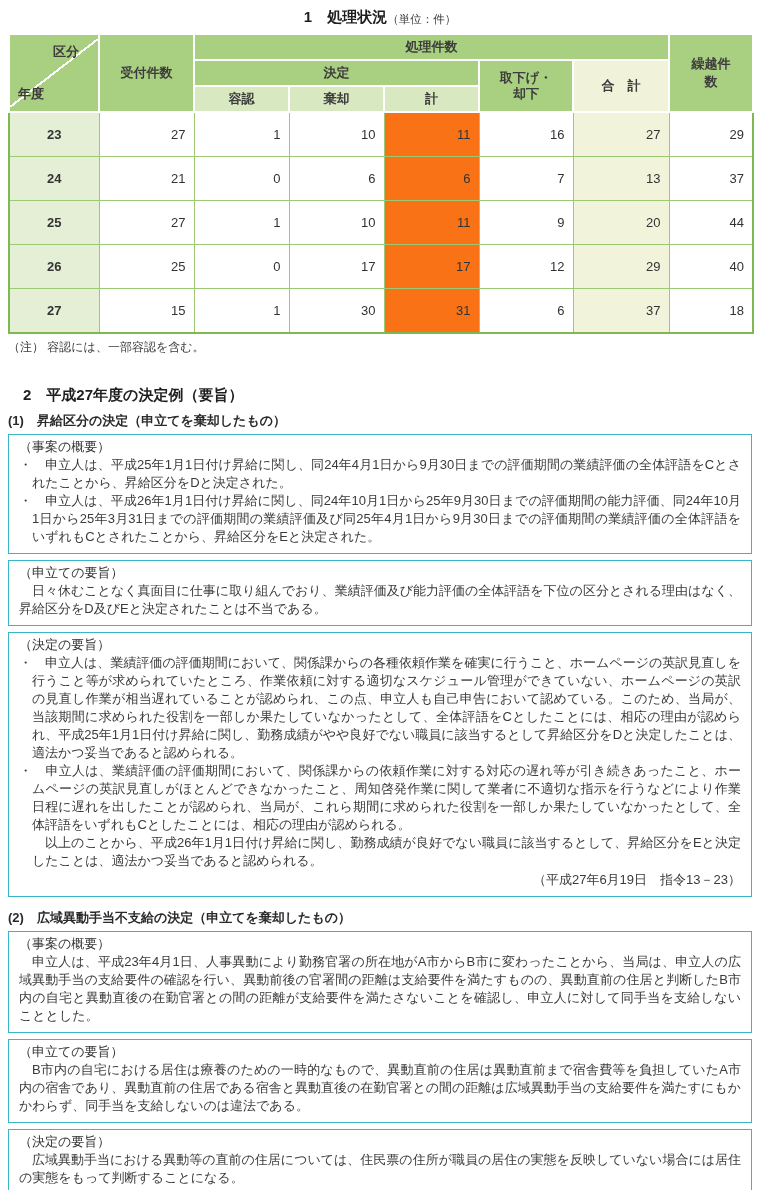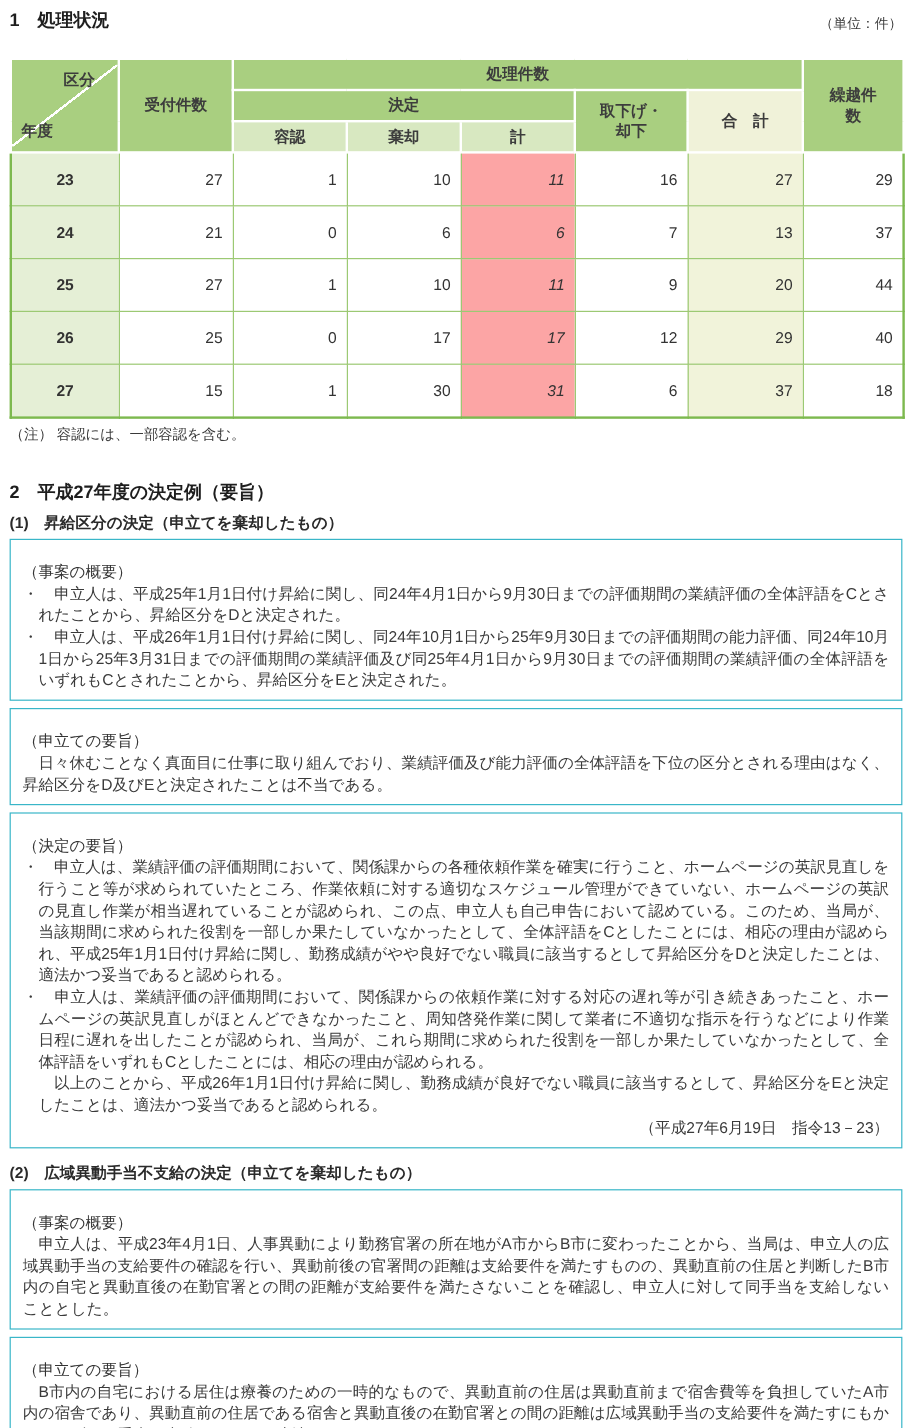--- a/index.html
+++ b/index.html
@@ -19,21 +19,21 @@
     border-radius:3px 14px 14px 3px;
     color:#55b03c;
     font-weight:bold;
     font-size:15px;
     line-height:1;
     padding:4px 12px 4px 7px;
   }
   .doc-title{font-size:17px;font-weight:bold;color:#1e1e1e;margin:0;letter-spacing:1px;}
 
   
-  .sec1-head{display:flex;justify-content:space-between;align-items:flex-end;margin:0 0 21px;}
+  .sec1-head{display:flex;justify-content:center;align-items:flex-end;margin:0 0 6px;}
   .sec-heading{font-size:15px;font-weight:bold;color:#1e1e1e;margin:0;}
   .unit-note{font-size:11.5px;color:#3a3a3a;}
 
   table.status{
     width:744px;
     border-collapse:collapse;
     table-layout:fixed;
     font-size:13px;
   }
   table.status{border:2px solid #7db94f;}
@@ -57,46 +57,46 @@
     text-align:right;
     height:17px;
     color:#333333;
   }
   table.status tbody td.year{
     background:#e5efd6;
     text-align:center;
     font-weight:bold;
     padding:13px 2px;
   }
-  table.status tbody td.kei{background:#fca5a5;font-style:italic;}
+  table.status tbody td.kei{background:#f97316;}
   table.status tbody td.gokei{background:#f1f3da;}
 
   .corner-inner{
     position:relative;
     width:100%;height:68px;
     background-image:linear-gradient(to bottom right,
       rgba(255,255,255,0) calc(50% - 1px),
       #ffffff calc(50% - 1px),
       #ffffff calc(50% + 1px),
       rgba(255,255,255,0) calc(50% + 1px));
   }
   .corner-top{position:absolute;top:4px;right:19px;font-weight:bold;}
   .corner-bottom{position:absolute;bottom:4px;left:8px;font-weight:bold;}
 
   .table-note{font-size:12px;margin:5px 0 30px;color:#3a3a3a;}
 
   
-  .sec2-heading{font-size:15px;font-weight:bold;color:#1e1e1e;margin:0 0 7px;}
+  .sec2-heading{font-size:15px;font-weight:bold;color:#1e1e1e;margin:0 15px 7px;}
   .case-heading{font-size:13px;font-weight:600;color:#2a2a2a;margin:0 0 4px;}
   .case-block + .case-block{margin-top:12px;}
 
   .abox{
     border:1px solid #39b6c8;
     background:#ffffff;
-    padding:18px 10px 7px;
+    padding:3px 10px 7px;
     margin:0 0 6px;
     font-size:13px;
     line-height:18px;
   }
   .abox .box-label{margin:0;font-weight:normal;color:#333333;}
   .abox p{margin:0;color:#3a3a3a;text-align:justify;}
   .abox p.para{text-indent:1em;}
   .abox p.bullet{margin-left:1em;text-indent:-1em;}
   .abox p.subpara{margin-left:1em;text-indent:1em;}
   .abox p.date-line{text-align:right;text-indent:0;margin-top:1px;}

